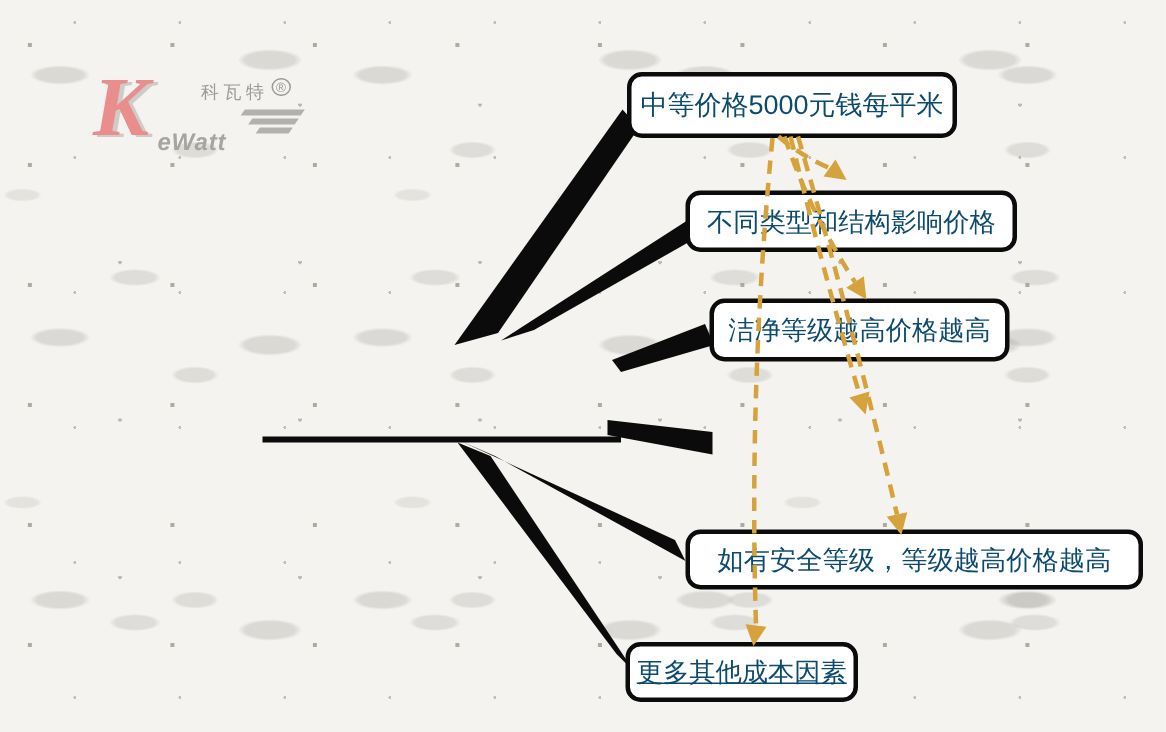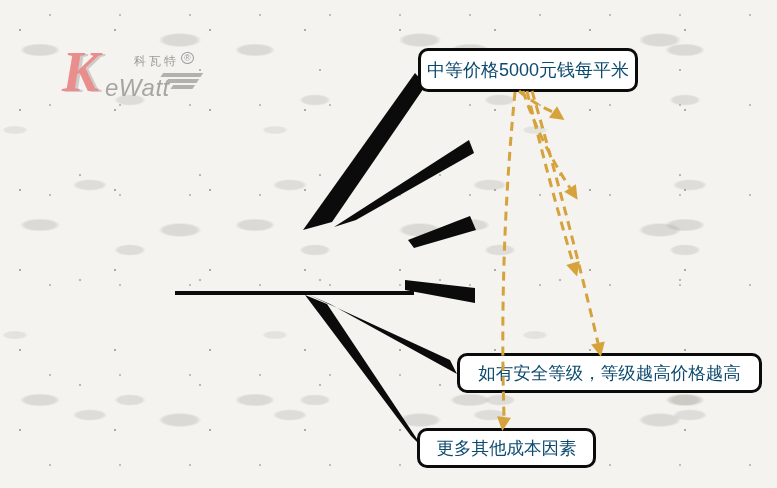--- a/index.html
+++ b/index.html
@@ -33,22 +33,22 @@
   .underline{position:absolute;left:175px;top:291px;width:239px;height:4px;background:#0b0b0b;}
   
   .logo{position:absolute;left:60px;top:42px;width:150px;height:62px;}
   .logo-k{
     position:absolute;left:2px;top:2px;
     font-family:"Liberation Serif","DejaVu Serif",serif;
     font-style:italic;font-weight:bold;font-size:56px;line-height:1;
     color:#ea8d8d;text-shadow:3px 1px 0 rgba(175,172,168,.55);
   }
   .logo-rest{
-    position:absolute;left:45px;top:34px;
-    font-style:italic;font-weight:normal;font-size:24px;line-height:1;
+    position:absolute;left:45px;top:46px;
+    font-style:italic;font-weight:bold;font-size:16px;line-height:1;
     color:#a7a5a2;letter-spacing:.5px;
   }
   .logo-cn{
     position:absolute;left:74px;top:11px;
     font-size:12px;color:#9c9a98;letter-spacing:3px;white-space:nowrap;
   }
   .logo-cn .reg{font-size:9px;vertical-align:4px;letter-spacing:0;border:1px solid #9c9a98;border-radius:50%;padding:0 2px;margin-left:2px;}
   .speed-lines{position:absolute;left:102px;top:31px;}
   .speed-lines div{height:3.5px;background:#b3b1ae;margin-bottom:2.5px;transform:skewX(-35deg);}
   .speed-lines div:nth-child(1){width:40px;}
@@ -76,22 +76,24 @@
     <span class="speed-lines">
         <div></div>
         <div></div>
         <div></div>
       </span>
   </div>
 
   <div class="underline"></div>
 
   <div class="node" style="left:418px;top:48px;width:220px;height:44px;font-size:18px;">中等价格5000元钱每平米</div>
+  <div class="node" style="left:457px;top:127px;width:221px;height:41px;">不同类型和结构影响价格</div>
+  <div class="node" style="left:473px;top:199px;width:200px;height:42px;">洁净等级越高价格越高</div>
   <div class="node" style="left:457px;top:353px;width:305px;height:40px;">如有安全等级，等级越高价格越高</div>
-  <div class="node" style="left:417px;top:428px;width:179px;height:40px;">更多其他成本因素</div>
+  <div class="node" style="left:417px;top:428px;width:155px;height:40px;text-decoration:underline;">更多其他成本因素</div>
 
   <svg class="layer" width="777" height="488">
     <g fill="none" stroke-width="3" stroke-dasharray="9 6">
       <path d="M519,91 Q534,104 553,112" stroke="#d6a23b"></path>
       <path d="M523,91 Q540,142 570,188" stroke="#d6a23b"></path>
       <path d="M527,91 Q549,182 573,263" stroke="#d6a23b"></path>
       <path d="M532,91 Q568,215 598,343" stroke="#d6a23b"></path>
       <path d="M515,92 Q499,255 504,417" stroke="#d6a23b"></path>
     </g>
     <polygon points="0,-7 14,0 0,7" transform="translate(553,112) rotate(35)" fill="#d6a23b"></polygon>

